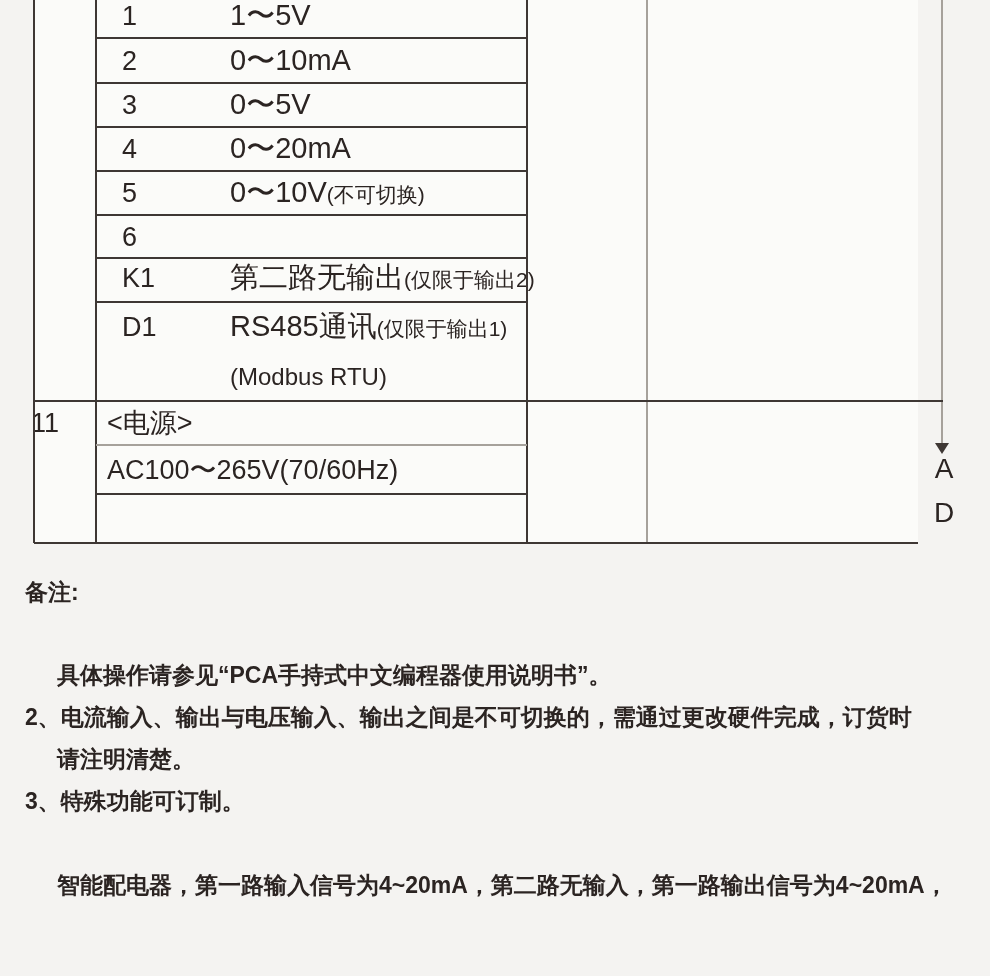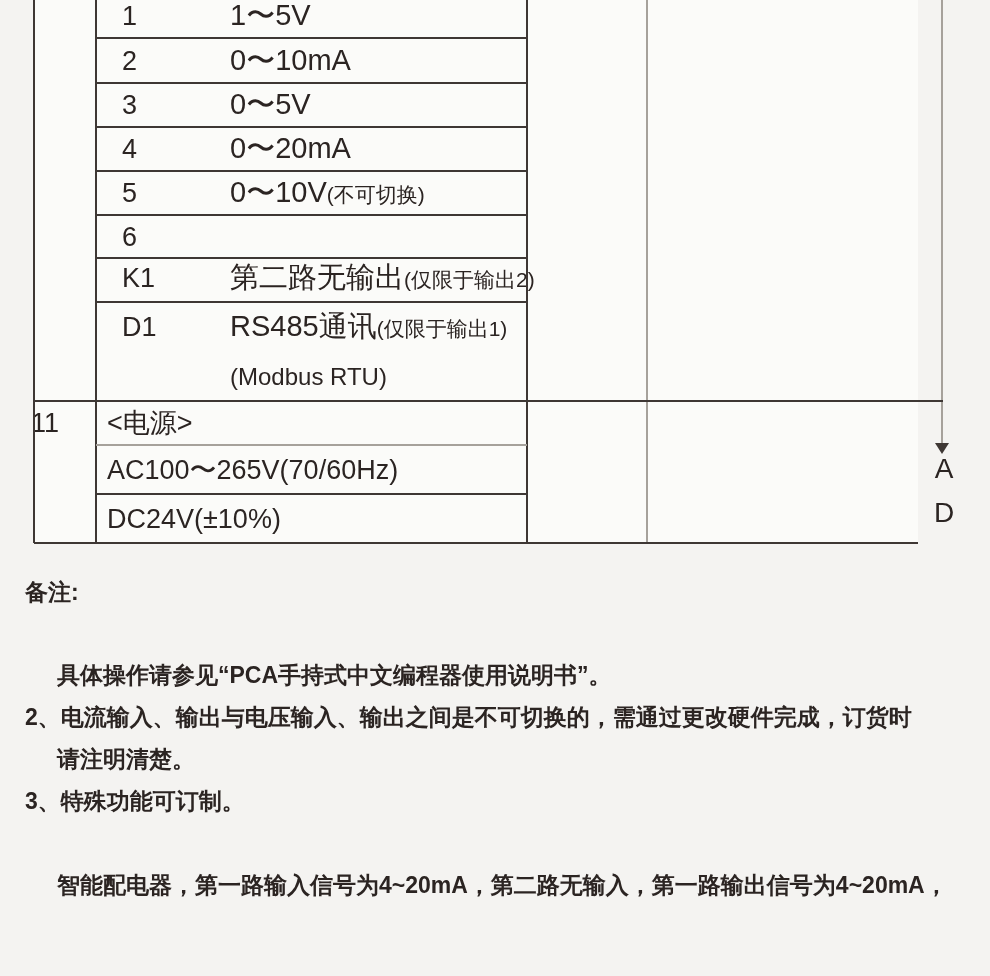--- a/index.html
+++ b/index.html
@@ -78,23 +78,20 @@
     <span class="tval"><span class="vmid">(Modbus RTU)</span></span>
   </div>
 
   <div class="code11">11</div>
   <div class="prow" style="top:401px;height:44px">
     <span class="ptext">&lt;电源&gt;</span>
   </div>
   <div class="prow" style="top:445px;height:49px">
     <span class="ptext">AC100〜265V(70/60Hz)</span>
   </div>
-  <div class="prow" style="top:494px;height:49px">
-    <span class="ptext">DC24V(±10%)</span>
-  </div>
 
   <div class="vline" style="left:33px;top:0;height:543px"></div>
   <div class="vline" style="left:95px;top:0;height:543px"></div>
   <div class="vline" style="left:526px;top:0;height:543px"></div>
   <div class="vline gray" style="left:646px;top:0;height:543px"></div>
   <div class="vline gray" style="left:941px;top:0;height:444px"></div>
 
   <div class="hline" style="left:96px;top:37px;width:432px"></div>
   <div class="hline" style="left:96px;top:82px;width:432px"></div>
   <div class="hline" style="left:96px;top:126px;width:432px"></div>

